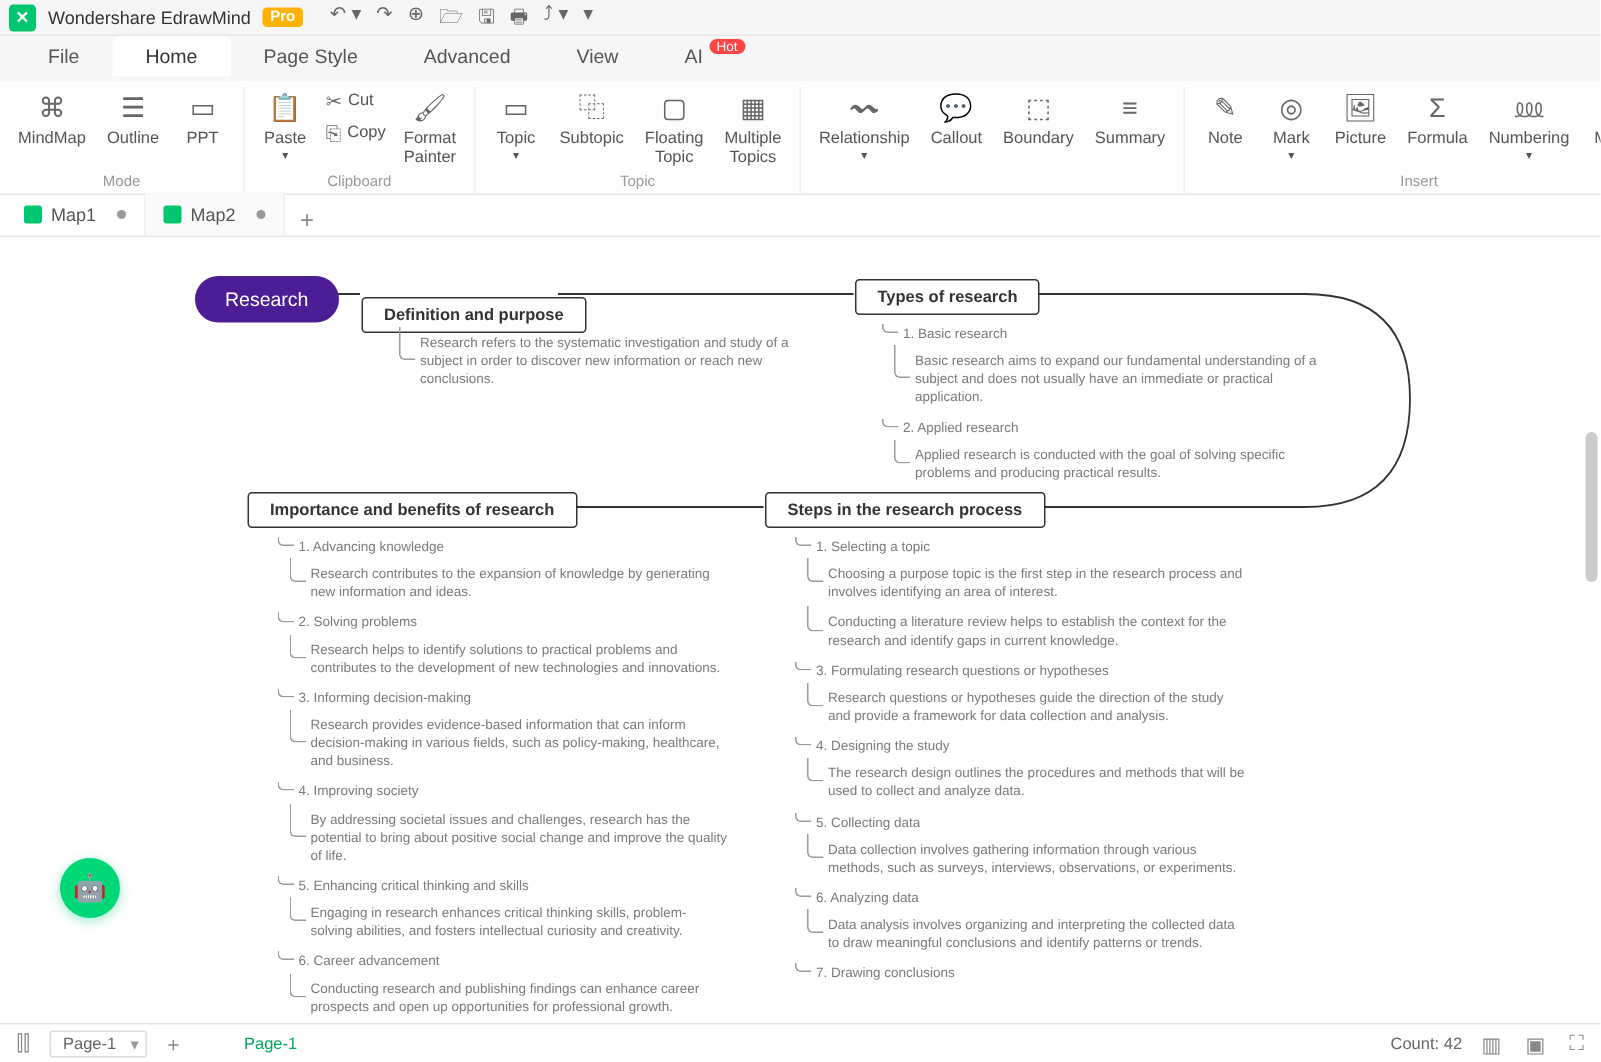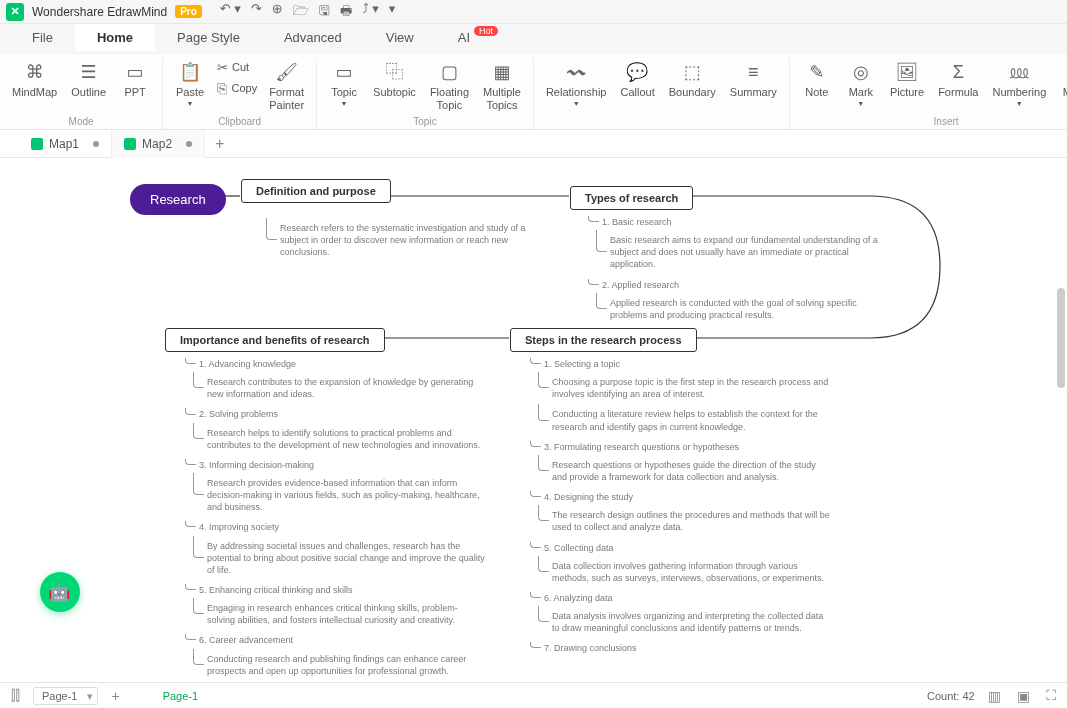--- a/index.html
+++ b/index.html
@@ -5,32 +5,32 @@
 *{box-sizing:border-box;margin:0;padding:0;font-family:"Segoe UI",Arial,sans-serif}
 body{width:1067px;height:708px;overflow:hidden;background:#fff;display:flex;flex-direction:column;font-size:12px;color:#333}
 .titlebar{height:24px;background:#f6f6f7;display:flex;align-items:center;padding:0 6px;gap:8px;border-bottom:1px solid #e8e8e8}
 .logo{width:18px;height:18px;background:#00c76f;border-radius:3px;display:flex;align-items:center;justify-content:center;color:#fff;font-weight:bold;font-size:11px}
 .tb-title{font-size:12px;color:#333}
 .pro-badge{background:#ffb100;color:#fff;font-size:10px;padding:1px 5px;border-radius:3px;font-weight:bold}
 .tb-icons{display:flex;gap:10px;margin-left:10px;color:#666;font-size:13px}
 .tb-icons span{cursor:pointer}
 .menubar{height:30px;background:#f6f6f7;display:flex;align-items:flex-start;padding:0 10px;gap:0}
 .menu-item{padding:6px 22px;font-size:13px;color:#555;cursor:pointer;position:relative}
-.menu-item.active{background:#fff;border-radius:4px 4px 0 0;font-weight:700;color:#333}
+.menu-item.active{background:#fff;border-radius:4px 4px 0 0;font-weight:400;color:#333}
 .hot-badge{background:#ff4444;color:#fff;font-size:9px;padding:0 5px;border-radius:7px;position:absolute;top:2px;margin-left:4px}
 .ribbon{height:76px;background:#fdfdfd;border-bottom:1px solid #e5e5e5;display:flex;padding:4px 0 0}
 .rg{display:flex;flex-direction:column;align-items:center;border-right:1px solid #eee;padding:0 6px}
 .rg-tools{flex:1;display:flex;align-items:flex-start;gap:2px}
 .rbtn{display:flex;flex-direction:column;align-items:center;justify-content:flex-start;padding:4px 6px;min-width:42px;cursor:pointer;color:#555;font-size:11px;text-align:center;line-height:1.2}
 .rbtn .ico{font-size:18px;height:22px;display:flex;align-items:center;justify-content:center;margin-bottom:2px;color:#666}
 .rbtn.sm{flex-direction:row;min-width:auto;padding:2px 4px;gap:4px;font-size:11px;align-items:center}
 .rbtn.sm .ico{font-size:13px;height:auto;margin:0}
 .rg-label{font-size:10px;color:#999;padding-bottom:2px}
 .clipboard-inner{display:flex;flex-direction:column;gap:1px}
-.tabbar{height:28px;background:#fff;border-bottom:1px solid #e8e8e8;display:flex;align-items:center;padding:0 19px}
+.tabbar{height:28px;background:#fff;border-bottom:1px solid #e8e8e8;display:flex;align-items:flex-end;padding:0 4px}
 .doctab{display:flex;align-items:center;gap:6px;padding:0 12px;height:28px;cursor:pointer;border-right:1px solid #eee;font-size:12px;color:#555}
 .doctab.active{background:#fafafa}
 .doctab .dot{width:6px;height:6px;border-radius:50%;background:#999;margin-left:8px}
 .tabicon{width:12px;height:12px;background:#00c76f;border-radius:2px}
 .addtab{padding:0 10px;font-size:16px;color:#888;cursor:pointer}
 .canvas{flex:1;position:relative;overflow:hidden;background:#fff}
 .root-node{position:absolute;left:130px;top:26px;background:#4c1d95;color:#fff;padding:8px 20px;border-radius:18px;font-size:13px;font-weight:500}
 .topic-box{position:absolute;background:#fff;border:1px solid #333;border-radius:3px;padding:5px 14px;font-size:11px;font-weight:bold;color:#333}
 .sub-list{position:absolute;font-size:9px;color:#7a7a7a;line-height:1.35}
 .sub-item{margin-bottom:6px;padding-left:14px;position:relative}
@@ -213,21 +213,21 @@
 <div class="canvas">
   <svg class="connectors">
     <path d="M218 38 H240" stroke="#333" fill="none" stroke-width="1.2"></path>
     <path d="M372 38 H569" stroke="#333" fill="none" stroke-width="1.2"></path>
     <path d="M676 38 H870 Q940 38 940 108 Q940 180 870 180 H680" stroke="#333" fill="none" stroke-width="1.2"></path>
     <path d="M509 180 H370" stroke="#333" fill="none" stroke-width="1.2"></path>
   </svg>
 
   <div class="root-node">Research</div>
 
-  <div class="topic-box" style="left:241px;top:21px">Definition and purpose</div>
+  <div class="topic-box" style="left:241px;top:40px">Definition and purpose</div>
   <div class="sub-list" style="left:258px;top:60px;width:280px">
     <div class="sub-desc">Research refers to the systematic investigation and study of a subject in order to discover new information or reach new conclusions.</div>
   </div>
 
   <div class="topic-box" style="left:570px;top:28px">Types of research</div>
   <div class="sub-list" style="left:588px;top:58px;width:300px">
     <div class="sub-item">1. Basic research</div>
     <div class="sub-desc">Basic research aims to expand our fundamental understanding of a subject and does not usually have an immediate or practical application.</div>
     <div class="sub-item">2. Applied research</div>
     <div class="sub-desc">Applied research is conducted with the goal of solving specific problems and producing practical results.</div>

